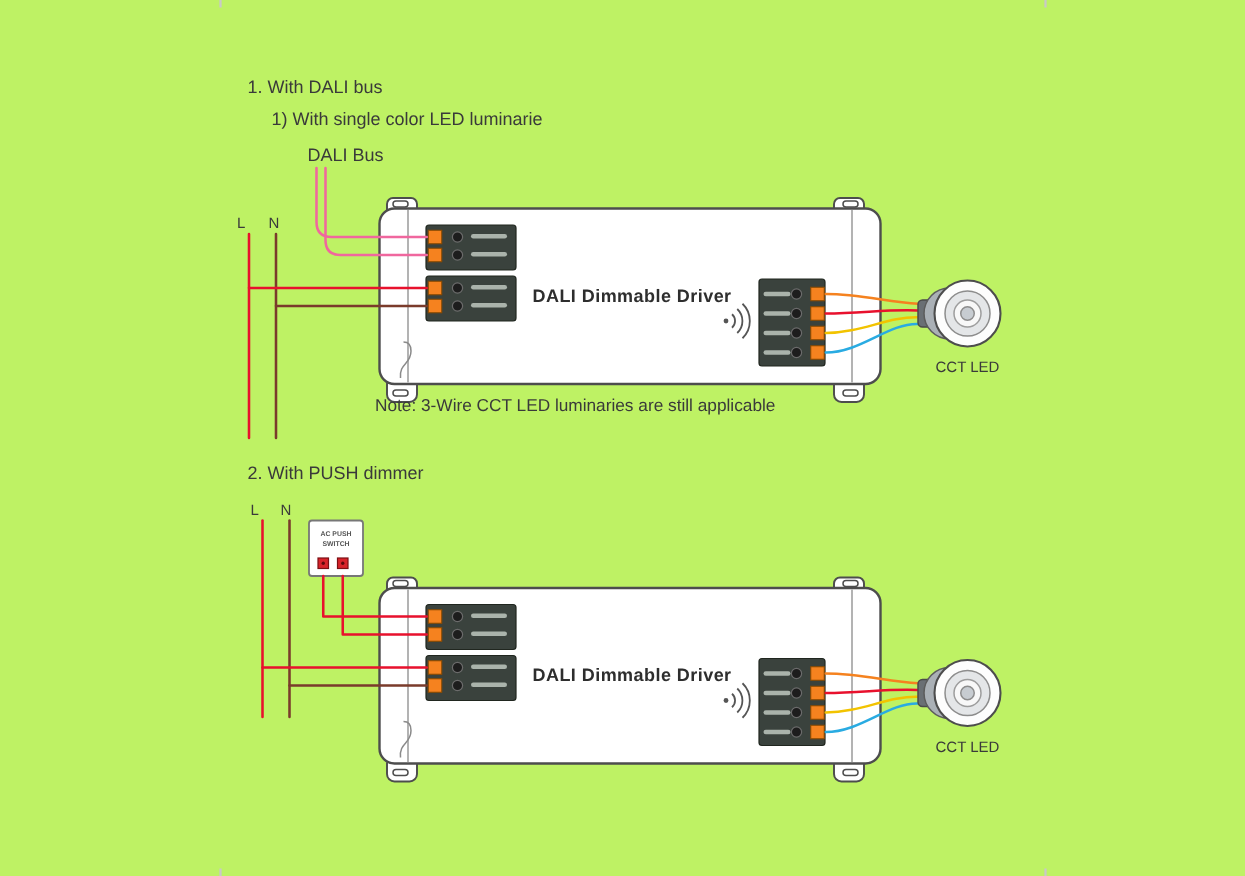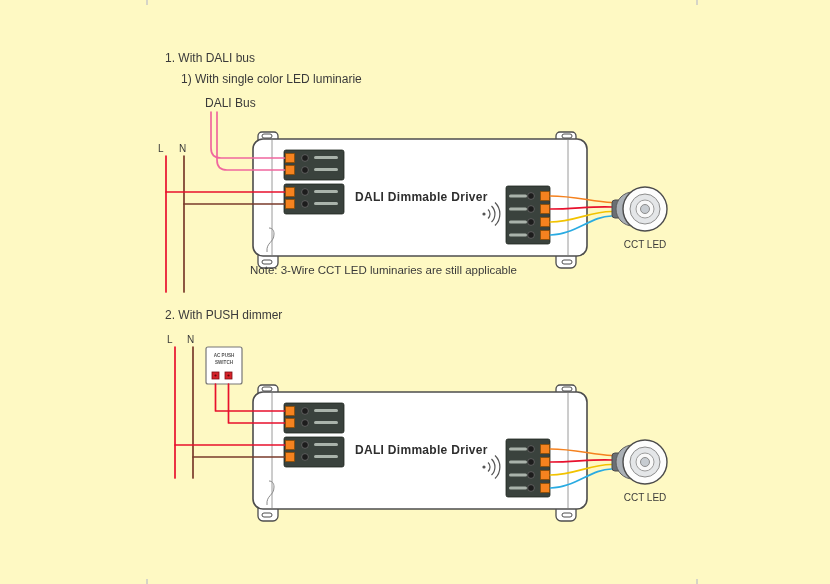--- a/index.html
+++ b/index.html
@@ -1,17 +1,17 @@
 <!DOCTYPE html>
 <html style="--live: #e8112d; --neutral: #7a3b2b; --dali: #f0679e; --out1: #f5821f; --out2: #e8112d; --out3: #f2c300; --out4: #29abe2; --block: #3a423d; --pad: #f5821f;"><head>
 <meta charset="utf-8">
 <style>
   html,body{margin:0;padding:0;background:#ffffff;}
   body{width:830px;height:584px;overflow:hidden;}
-  .page{position:relative;width:830px;height:584px;background:#fef9c3;}
+  .page{position:relative;width:830px;height:584px;background:#bef264;}
   svg text{font-family:"Liberation Sans",sans-serif;}
   .t-title{font-size:12px;fill:#3a3a3a;}
   .t-small{font-size:10px;fill:#3a3a3a;}
   .t-driver{font-size:12px;font-weight:bold;fill:#2e2e2e;letter-spacing:.3px;}
   .t-tiny{font-size:4.6px;font-weight:bold;fill:#555;}
   .t-note{font-size:11.5px;fill:#3a3a3a;}
 
   .body-shell{fill:#ffffff;stroke:#4d4d4d;stroke-width:1.6;}
   .ear{fill:#ffffff;stroke:#4d4d4d;stroke-width:1.3;}
   .slot{fill:#ffffff;stroke:#4d4d4d;stroke-width:1;}

